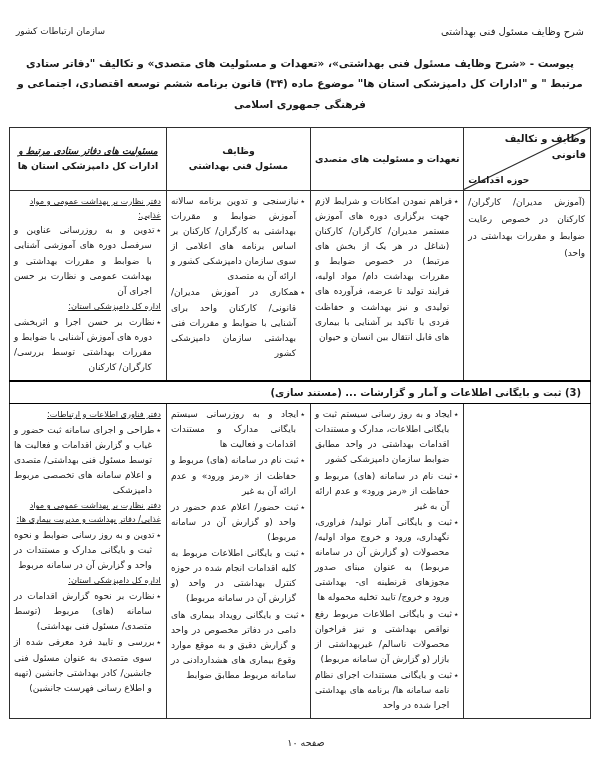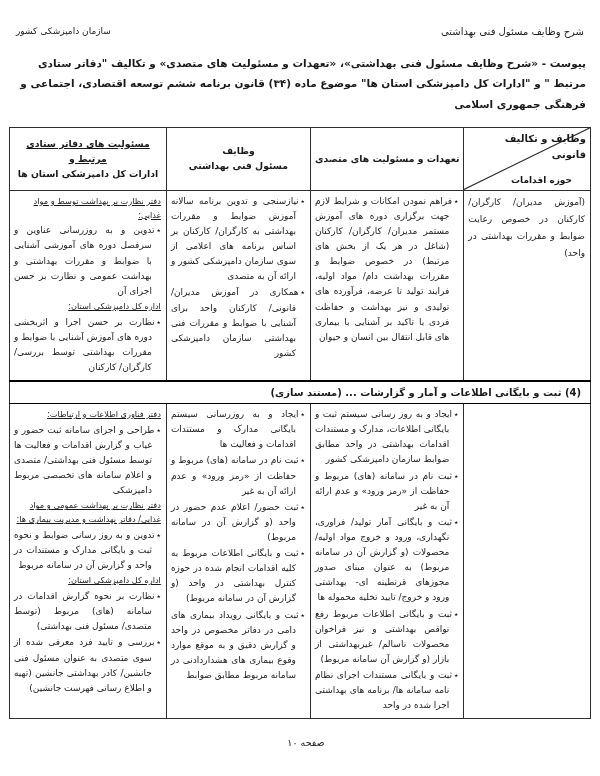--- a/index.html
+++ b/index.html
@@ -15,20 +15,21 @@
     padding-top:26px;
   }
   .topbar{
     display:flex;justify-content:space-between;align-items:flex-start;
     padding:0 16px;
   }
   .doc-title{font-size:10px;font-weight:normal;}
   .org-name{font-size:9px;}
   .intro{
     margin:16px 14px 0 14px;
+    text-align:center;
     font-weight:bold;
     font-size:10.5px;
     line-height:1.95;
   }
   table.duties{
     width:582px;
     margin:13px auto 0 auto;
     border-collapse:collapse;
     border:1.5px solid #000;
     table-layout:fixed;
@@ -46,22 +47,22 @@
     vertical-align:middle;
     font-weight:bold;
     font-size:9.3px;
     line-height:1.6;
     padding:4px 2px;
     height:40px;
   }
   .corner{position:relative;padding:2px 4px;}
   .corner svg{position:absolute;top:0;right:0;width:100%;height:100%;}
   .corner-top{position:relative;text-align:right;font-size:10px;margin-top:1px;}
-  .corner-bottom{position:relative;text-align:right;font-size:9px;margin-top:10px;padding-right:14px;}
-  .u1{text-decoration:underline;}
+  .corner-bottom{position:relative;text-align:left;font-size:9px;margin-top:10px;padding-right:14px;}
+  .u1{text-decoration:underline;font-style:italic;}
   .section-title td{
     font-weight:bold;
     font-size:10px;
     text-align:right;
     padding:3px 9px;
     border-top:2.5px solid #000;
     border-bottom:1.5px solid #000;
     line-height:1.5;
   }
   .bullet{padding-right:9px;text-indent:-9px;margin-bottom:1px;}
@@ -80,21 +81,21 @@
     font-size:9.5px;
   }
 </style>
 </head>
 <body>
 
 <div class="page">
 
   <div class="topbar">
     <div class="doc-title">شرح وظایف مسئول فنی بهداشتی</div>
-    <div class="org-name">سازمان دامپزشکی کشور</div>
+    <div class="org-name">سازمان ارتباطات کشور</div>
   </div>
 
   <div class="intro">پیوست - «شرح وظایف مسئول فنی بهداشتی»، «تعهدات و مسئولیت های متصدی» و تکالیف "دفاتر ستادی مرتبط " و "ادارات کل دامپزشکی استان ها" موضوع ماده (۳۴) قانون برنامه ششم توسعه اقتصادی، اجتماعی و فرهنگی جمهوری اسلامی</div>
 
   <table class="duties">
     <colgroup>
       <col style="width:21.8%">
       <col style="width:26.4%">
       <col style="width:24.8%">
       <col style="width:27.0%">
@@ -125,29 +126,29 @@
       <tr>
         <td class="scope-cell">(آموزش مدیران/ کارگران/ کارکنان در خصوص رعایت ضوابط و مقررات بهداشتی در واحد)</td>
         <td>
           <div class="bullet"><span class="mk">٭</span><span>فراهم نمودن امکانات و شرایط لازم جهت برگزاری دوره های آموزش مستمر مدیران/ کارگران/ کارکنان (شاغل در هر یک از بخش های مرتبط) در خصوص ضوابط و مقررات بهداشت دام/ مواد اولیه، فرایند تولید تا عرضه، فرآورده های تولیدی و نیز بهداشت و حفاظت فردی با تاکید بر آشنایی با بیماری های قابل انتقال بین انسان و حیوان</span></div>
         </td>
         <td>
           <div class="bullet"><span class="mk">٭</span><span>نیازسنجی و تدوین برنامه سالانه آموزش ضوابط و مقررات بهداشتی به کارگران/ کارکنان بر اساس برنامه های اعلامی از سوی سازمان دامپزشکی کشور و ارائه آن به متصدی</span></div>
           <div class="bullet"><span class="mk">٭</span><span>همکاری در آموزش مدیران/ قانونی/ کارکنان واحد برای آشنایی با ضوابط و مقررات فنی بهداشتی سازمان دامپزشکی کشور</span></div>
         </td>
         <td>
-          <div class="office">دفتر نظارت بر بهداشت توسط و مواد غذایی:</div>
+          <div class="office">دفتر نظارت بر بهداشت عمومی و مواد غذایی:</div>
           <div class="bullet"><span class="mk">٭</span><span>تدوین و به روزرسانی عناوین و سرفصل دوره های آموزشی آشنایی با ضوابط و مقررات بهداشتی و بهداشت عمومی و نظارت بر حسن اجرای آن</span></div>
           <div class="office">اداره کل دامپزشکی استان:</div>
           <div class="bullet"><span class="mk">٭</span><span>نظارت بر حسن اجرا و اثربخشی دوره های آموزش آشنایی با ضوابط و مقررات بهداشتی توسط بررسی/ کارگران/ کارکنان</span></div>
         </td>
       </tr>
 
       <tr class="section-title">
-        <td colspan="4">(4) ثبت و بایگانی اطلاعات و آمار و گزارشات ... (مستند سازی)</td>
+        <td colspan="4">(3) ثبت و بایگانی اطلاعات و آمار و گزارشات ... (مستند سازی)</td>
       </tr>
 
       <tr>
         <td class="scope-cell"></td>
         <td>
           <div class="bullet"><span class="mk">٭</span><span>ایجاد و به روز رسانی سیستم ثبت و بایگانی اطلاعات، مدارک و مستندات اقدامات بهداشتی در واحد مطابق ضوابط سازمان دامپزشکی کشور</span></div>
           <div class="bullet"><span class="mk">٭</span><span>ثبت نام در سامانه (های) مربوط و حفاظت از «رمز ورود» و عدم ارائه آن به غیر</span></div>
           <div class="bullet"><span class="mk">٭</span><span>ثبت و بایگانی آمار تولید/ فراوری، نگهداری، ورود و خروج مواد اولیه/ محصولات (و گزارش آن در سامانه مربوط) به عنوان مبنای صدور مجوزهای قرنطینه ای- بهداشتی ورود و خروج/ تایید تخلیه محموله ها</span></div>
           <div class="bullet"><span class="mk">٭</span><span>ثبت و بایگانی اطلاعات مربوط رفع نواقص بهداشتی و نیز فراخوان محصولات ناسالم/ غیربهداشتی از بازار (و گزارش آن سامانه مربوط)</span></div>
           <div class="bullet"><span class="mk">٭</span><span>ثبت و بایگانی مستندات اجرای نظام نامه سامانه ها/ برنامه های بهداشتی اجرا شده در واحد</span></div>

